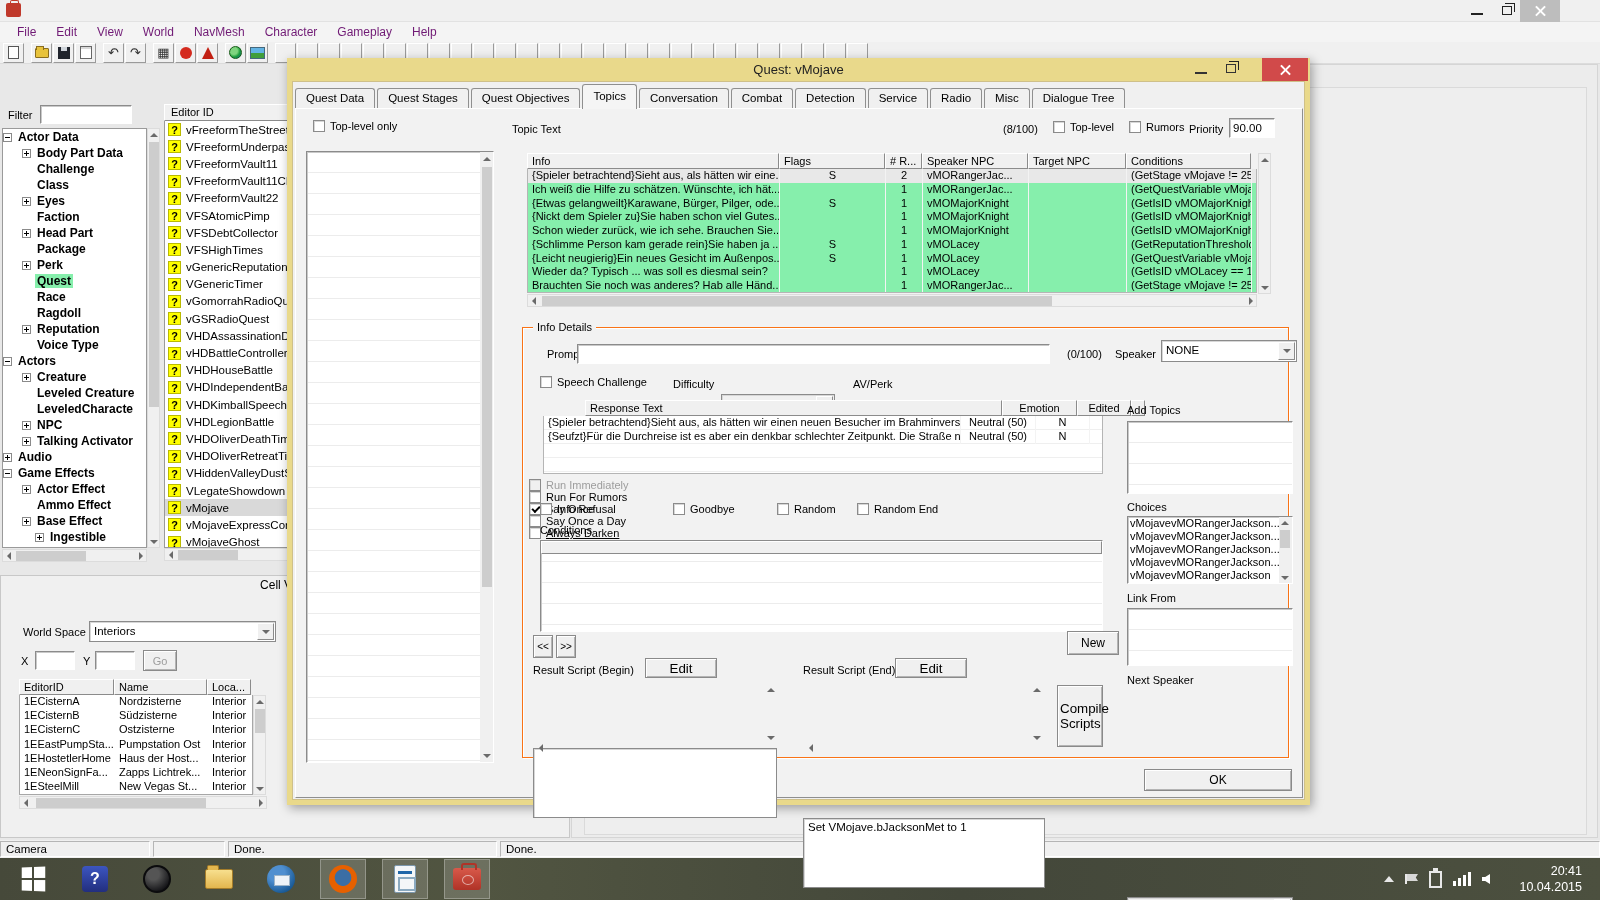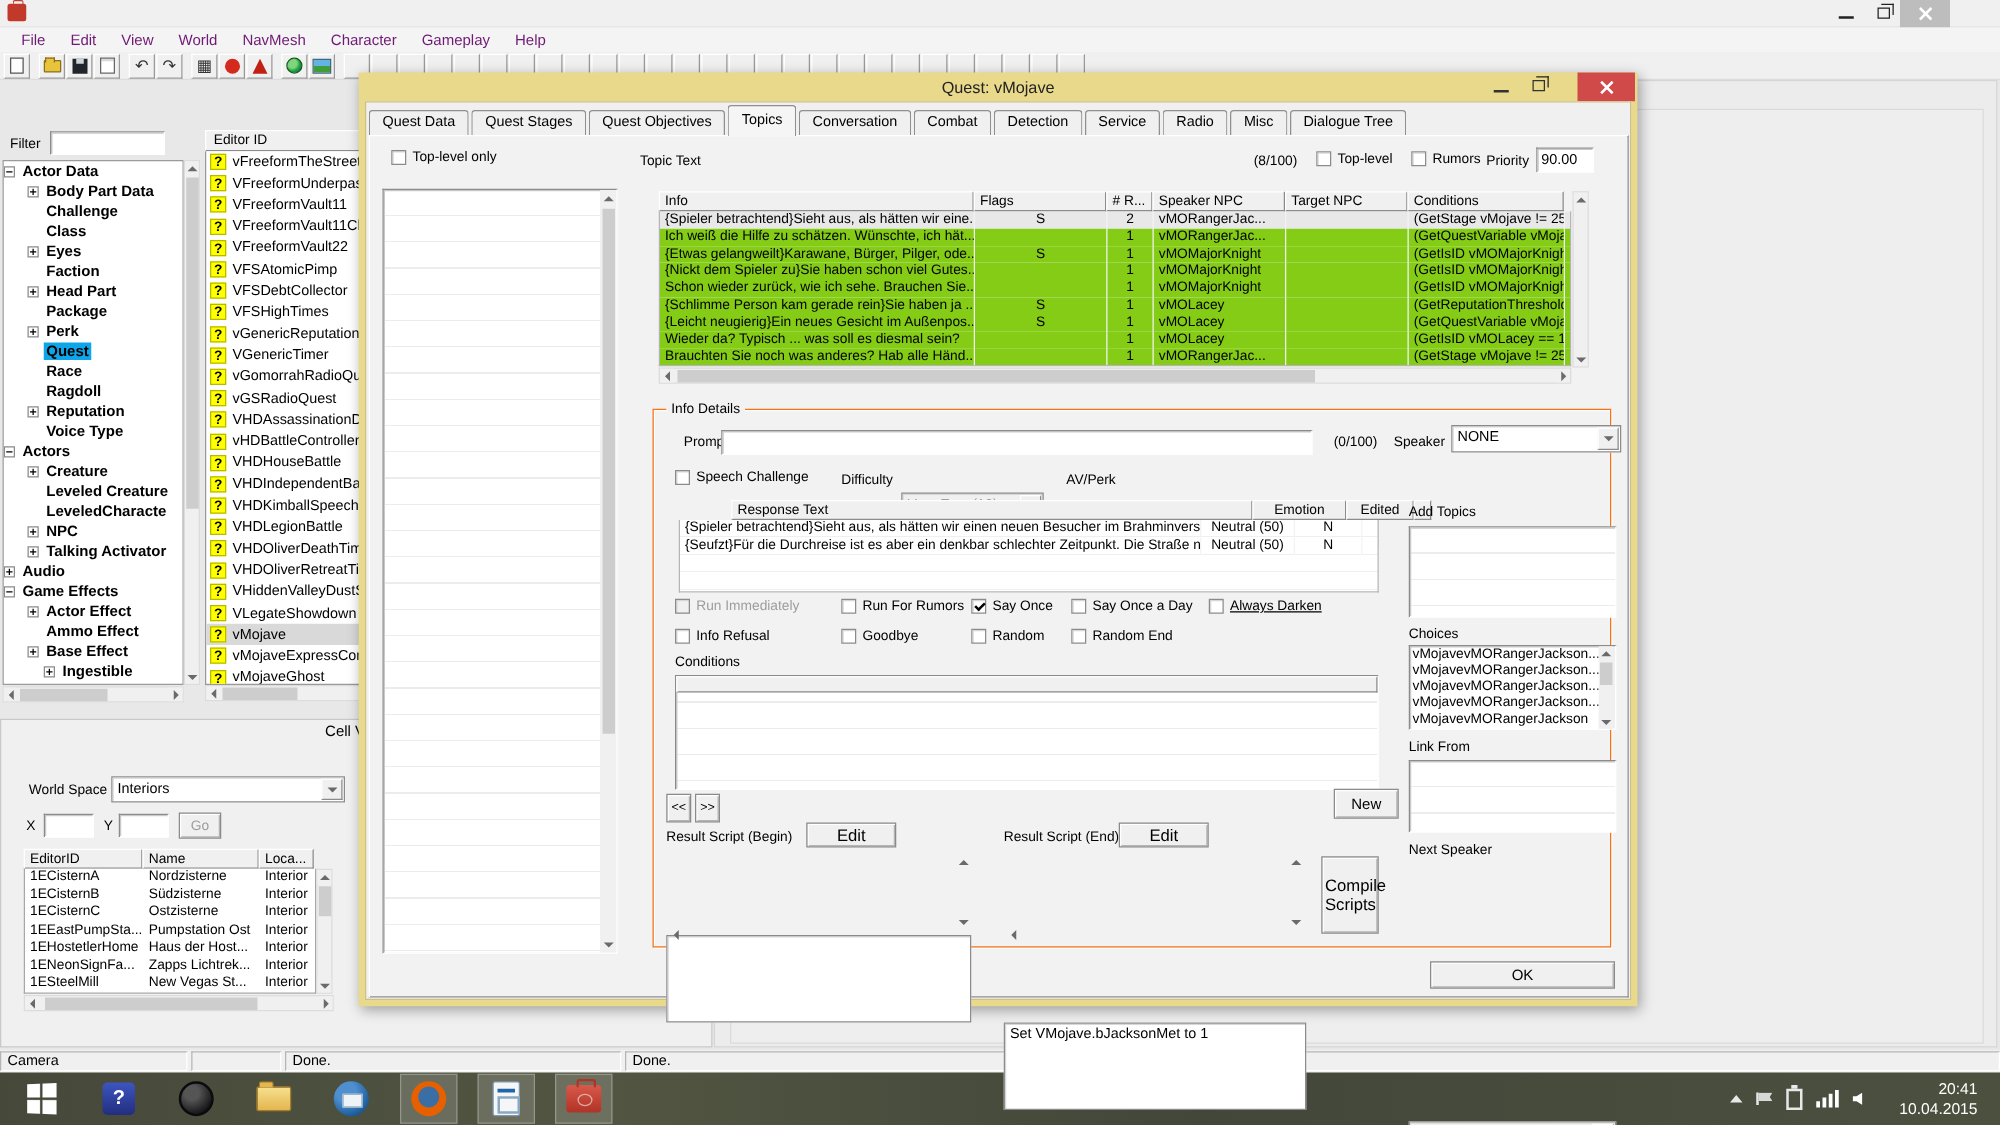--- a/index.html
+++ b/index.html
@@ -41,21 +41,21 @@
   .ic-reddot { width:12px; height:12px; background:#d42a1e; border-radius:50%; }
   .ic-redtri { width:0; height:0; border-left:6px solid transparent; border-right:6px solid transparent; border-bottom:12px solid #c22013; }
   .ic-globe { width:13px; height:13px; border-radius:50%; background:radial-gradient(circle at 35% 35%, #7fd47f 0 35%, #1d9e3a 60%, #0e5fae 100%); border:1px solid #145a14; }
   .ic-terrain { width:15px; height:12px; background:linear-gradient(180deg,#62b4e4 0 45%, #3f9e3b 45% 100%); border:1px solid #44687d; }
 
   
   .tree-pane { left:2px; top:128px; width:158px; height:434px; }
   .tree-box { position:absolute; left:0; top:0; width:145px; height:420px; background:#fff; border:1px solid #9a9a9a; overflow:hidden; }
   .tree-row { display:flex; align-items:center; height:16px; white-space:nowrap; }
   .tree-label { font-weight:bold; font-size:12px; padding:0 2px; }
-  .tree-label.sel { background:#0ea5e9; }
+  .tree-label.sel { background:#86efac; }
   .tgl { width:9px; height:9px; border:1px solid #8a8a8a; background:#fff; position:relative; flex:none; margin-right:4px; }
   .tgl::before { content:''; position:absolute; left:1px; right:1px; top:3px; height:1px; background:#000; }
   .tgl.plus::after { content:''; position:absolute; top:1px; bottom:1px; left:3px; width:1px; background:#000; }
   .filter-row { left:2px; top:104px; width:158px; height:24px; }
 
   
   .sb-v { position:absolute; width:13px; background:#f0f0f0; border:1px solid #dcdcdc; }
   .sb-h { position:absolute; height:13px; background:#f0f0f0; border:1px solid #dcdcdc; }
   .sb-btn { position:absolute; width:11px; height:11px; background:#f0f0f0; display:flex; align-items:center; justify-content:center; }
   .tri-up { width:0;height:0;border-left:4px solid transparent;border-right:4px solid transparent;border-bottom:4px solid #6a6a6a; }
@@ -106,21 +106,21 @@
   .lbl { font-size:11px; }
 
   .combo { background:#fff; border:1px solid #8b8b8b; box-shadow:inset 1px 1px 0 #d7d7d7; position:relative; }
   .combo .val { position:absolute; left:4px; top:3px; right:20px; overflow:hidden; white-space:nowrap; font-size:11.5px; }
   .combo .drop { position:absolute; right:1px; top:1px; bottom:1px; width:17px; background:#f0f0f0; border:1px solid; border-color:#fff #8b8b8b #8b8b8b #fff; display:flex; align-items:center; justify-content:center; }
   .combo.disabled { background:#f0f0f0; }
   .combo.disabled .val { color:#9d9d9d; }
 
   .itbl-head { display:flex; }
   .itbl-hcell { height:16px; padding:1px 4px; font-size:11px; white-space:nowrap; overflow:hidden; flex:none; }
-  .itbl-row { display:flex; height:13.75px; background:#84cc16; white-space:nowrap; }
+  .itbl-row { display:flex; height:13.75px; background:#86efac; white-space:nowrap; }
   .itbl-row.sel { background:#e8e8e8; }
   .itbl-cell { padding:0 4px; overflow:hidden; font-size:11px; flex:none; border-right:1px solid #f3f3f3; }
   .c-center { text-align:center; }
   .linesbox { background:repeating-linear-gradient(180deg,#fff 0 20px,#ececec 20px 21px); }
   .linesbox14 { background:repeating-linear-gradient(180deg,#fff 0 13px,#efefef 13px 14px); }
 
   .ta { background:#fff; border:1px solid #8b8b8b; box-shadow:inset 1px 1px 0 #d7d7d7; font-size:11.5px; padding:2px 4px; position:relative; }
   .gb-label { position:absolute; top:-7px; left:10px; background:#f2f2f2; padding:0 4px; font-size:11px; }
 
   .statusbar { left:0; top:840px; width:1600px; height:18px; background:#f0f0f0; display:flex; gap:3px; padding-top:1px; }
@@ -775,21 +775,21 @@
                   <div class="itbl-cell c-center" style="width: 54px;">N</div>
                 </div>
                 <div class="itbl-row" style="background: transparent;">
                   <div class="itbl-cell " style="width: 417px;">{Seufzt}Für die Durchreise ist es aber ein denkbar schlechter Zeitpunkt. Die Straße n...</div>
                   <div class="itbl-cell c-center" style="width: 75px;">Neutral (50)</div>
                   <div class="itbl-cell c-center" style="width: 54px;">N</div>
                 </div>
               </div>
           </div>
 
-          <div class="abs" id="flags1" style="left:17px;top:151px;display:flex;">
+          <div class="abs" id="flags1" style="left:6px;top:151px;display:flex;flex-direction:column;">
               <div class="cbl disabled" style="width: 133px;">
                 <span class="cb disabled"></span>
                 <span class="lbl">Run Immediately</span>
               </div>
               <div class="cbl" style="width: 104px;">
                 <span class="cb"></span>
                 <span class="lbl">Run For Rumors</span>
               </div>
               <div class="cbl" style="width: 80px;">
                 <span class="cb checked"></span>

